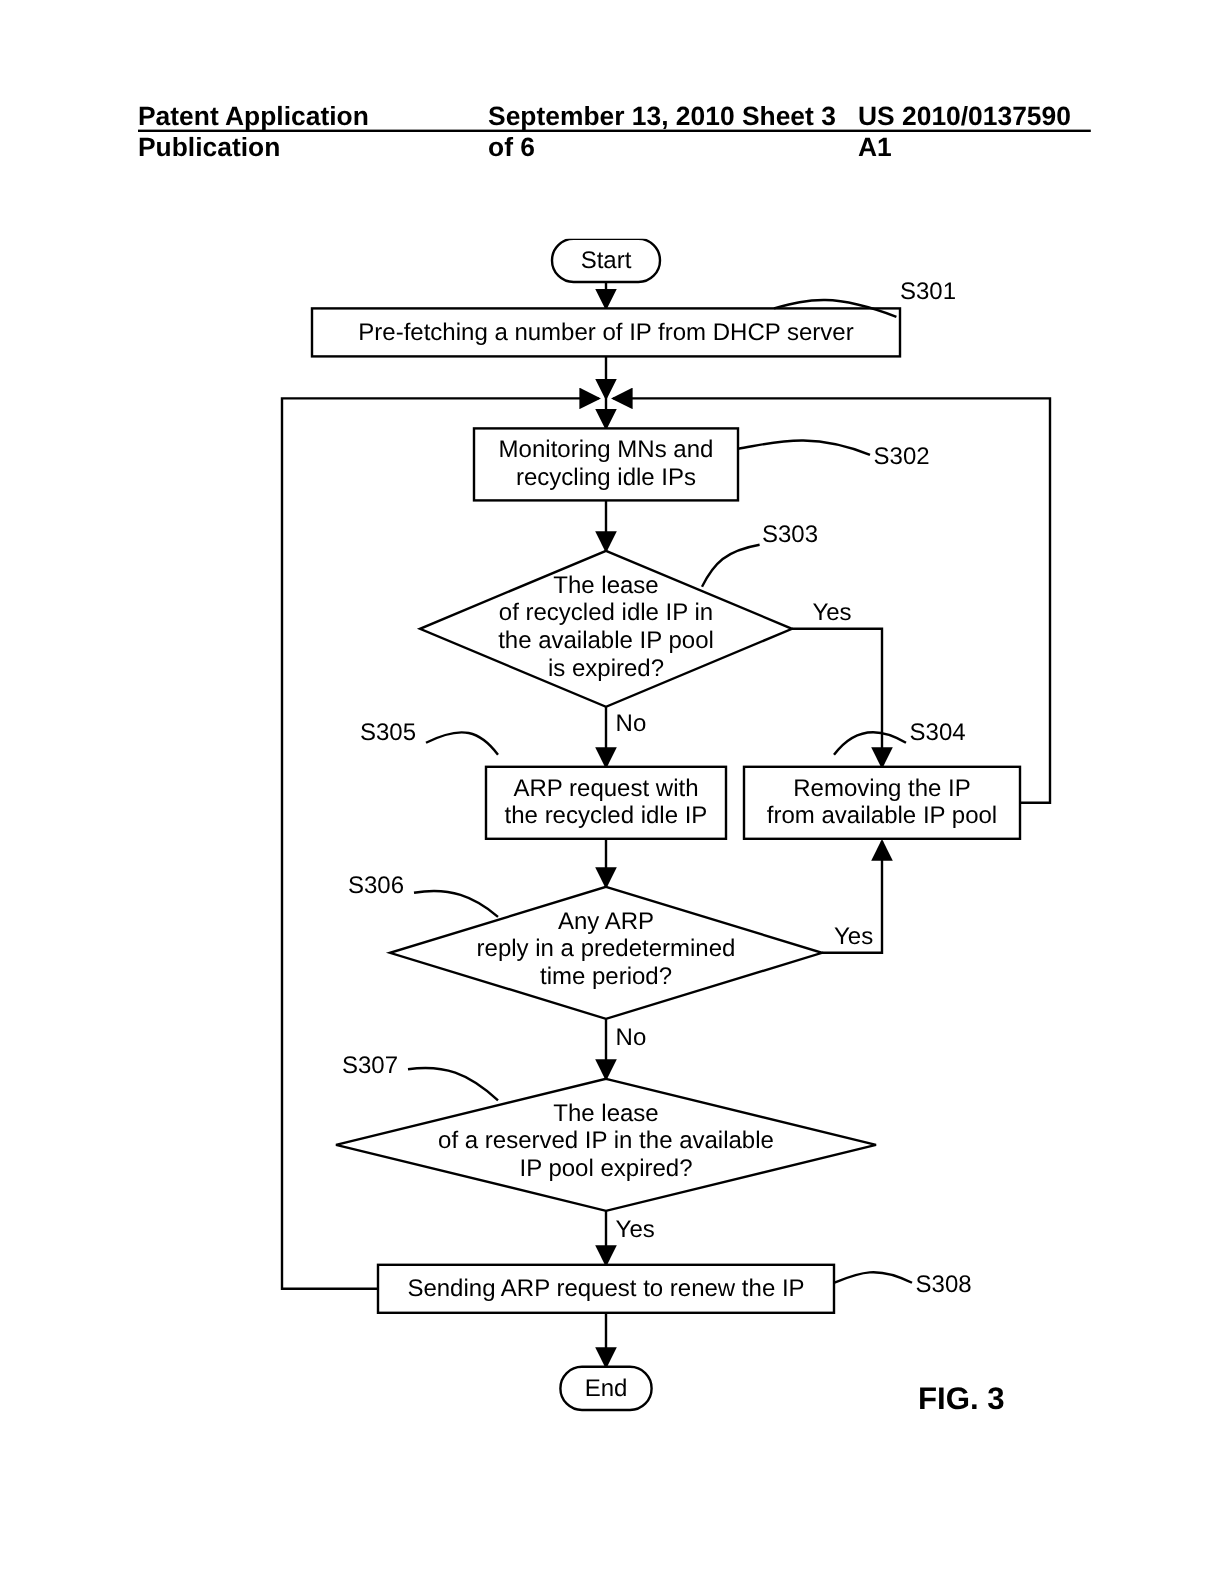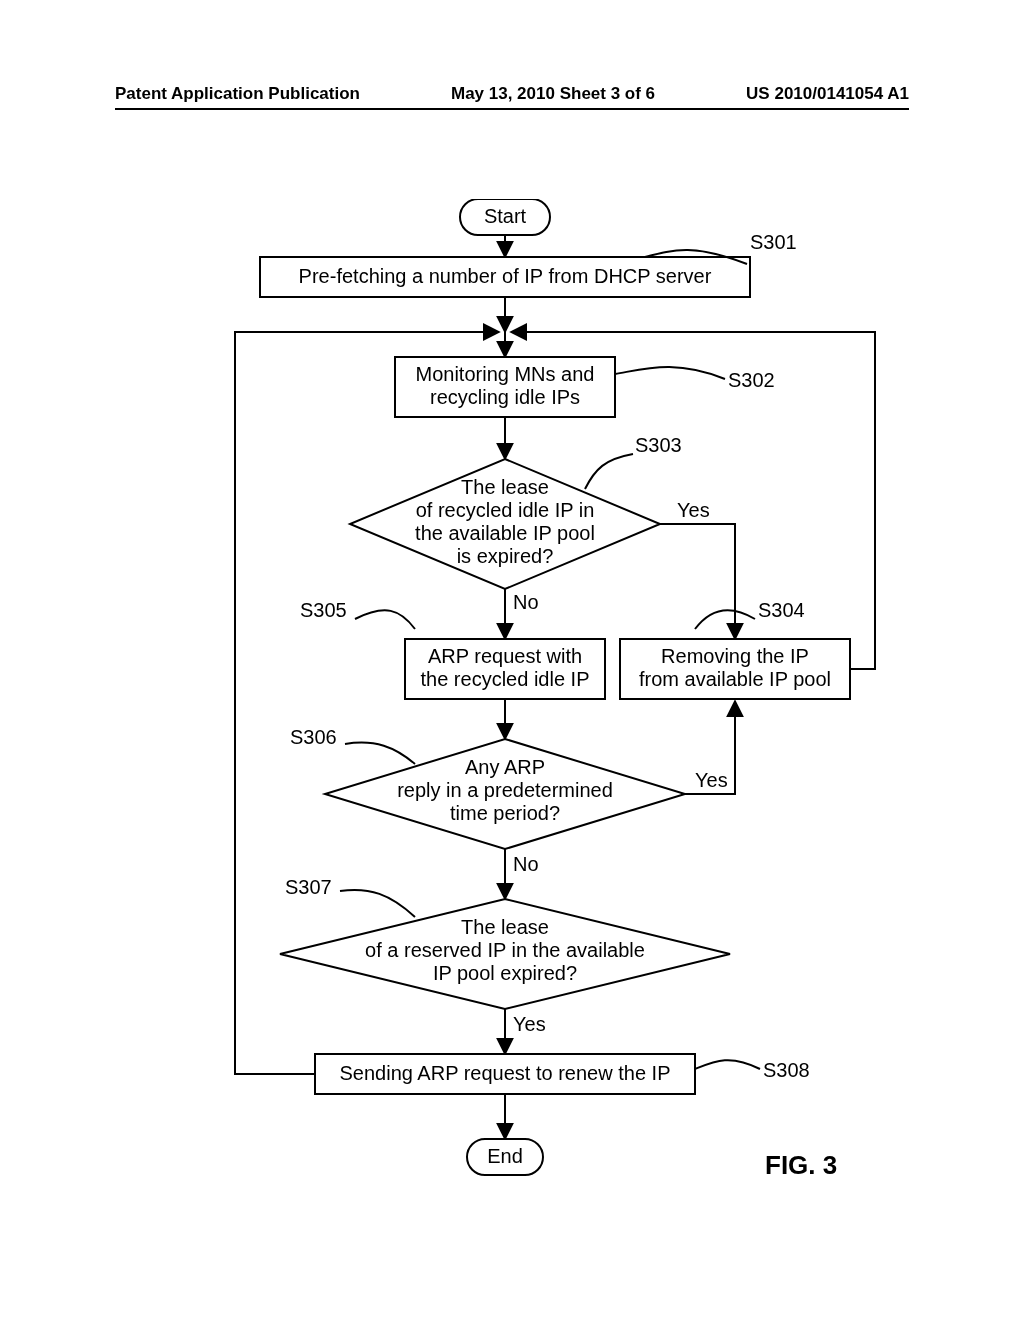--- a/index.html
+++ b/index.html
@@ -11,21 +11,21 @@
     position: relative;
     color: #000;
   }
   .header {
     position: absolute;
     top: 84px;
     left: 115px;
     right: 115px;
     display: flex;
     justify-content: space-between;
-    font-size: 17px;
+    font-size: 22px;
     font-weight: bold;
   }
   .header-rule {
     position: absolute;
     top: 108px;
     left: 115px;
     right: 115px;
     border-top: 2px solid #000;
   }
   .viewport {
@@ -41,22 +41,22 @@
   .txtC { text-anchor: middle; }
   .lbl { font-family: Arial, Helvetica, sans-serif; font-size: 20px; fill: #000; }
   .figlabel { font-family: Arial, Helvetica, sans-serif; font-size: 26px; font-weight: bold; fill: #000; }
   .line { stroke: #000; stroke-width: 2; fill: none; }
 </style>
 </head>
 <body>
 
 <div class="header">
   <span>Patent Application Publication</span>
-  <span>May 13, 2010  Sheet 3 of 6</span>
-  <span>US 2010/0141054 A1</span>
+  <span>September 13, 2010  Sheet 3 of 6</span>
+  <span>US 2010/0137590 A1</span>
 </div>
 <div class="header-rule"></div>
 
 <div class="viewport">
 <svg viewBox="0 0 794 1000">
   <defs>
     <marker id="ah" viewBox="0 0 10 10" refX="9" refY="5" markerWidth="9" markerHeight="9" orient="auto">
       <path d="M0,0 L10,5 L0,10 Z" fill="#000"></path>
     </marker>
   </defs>

